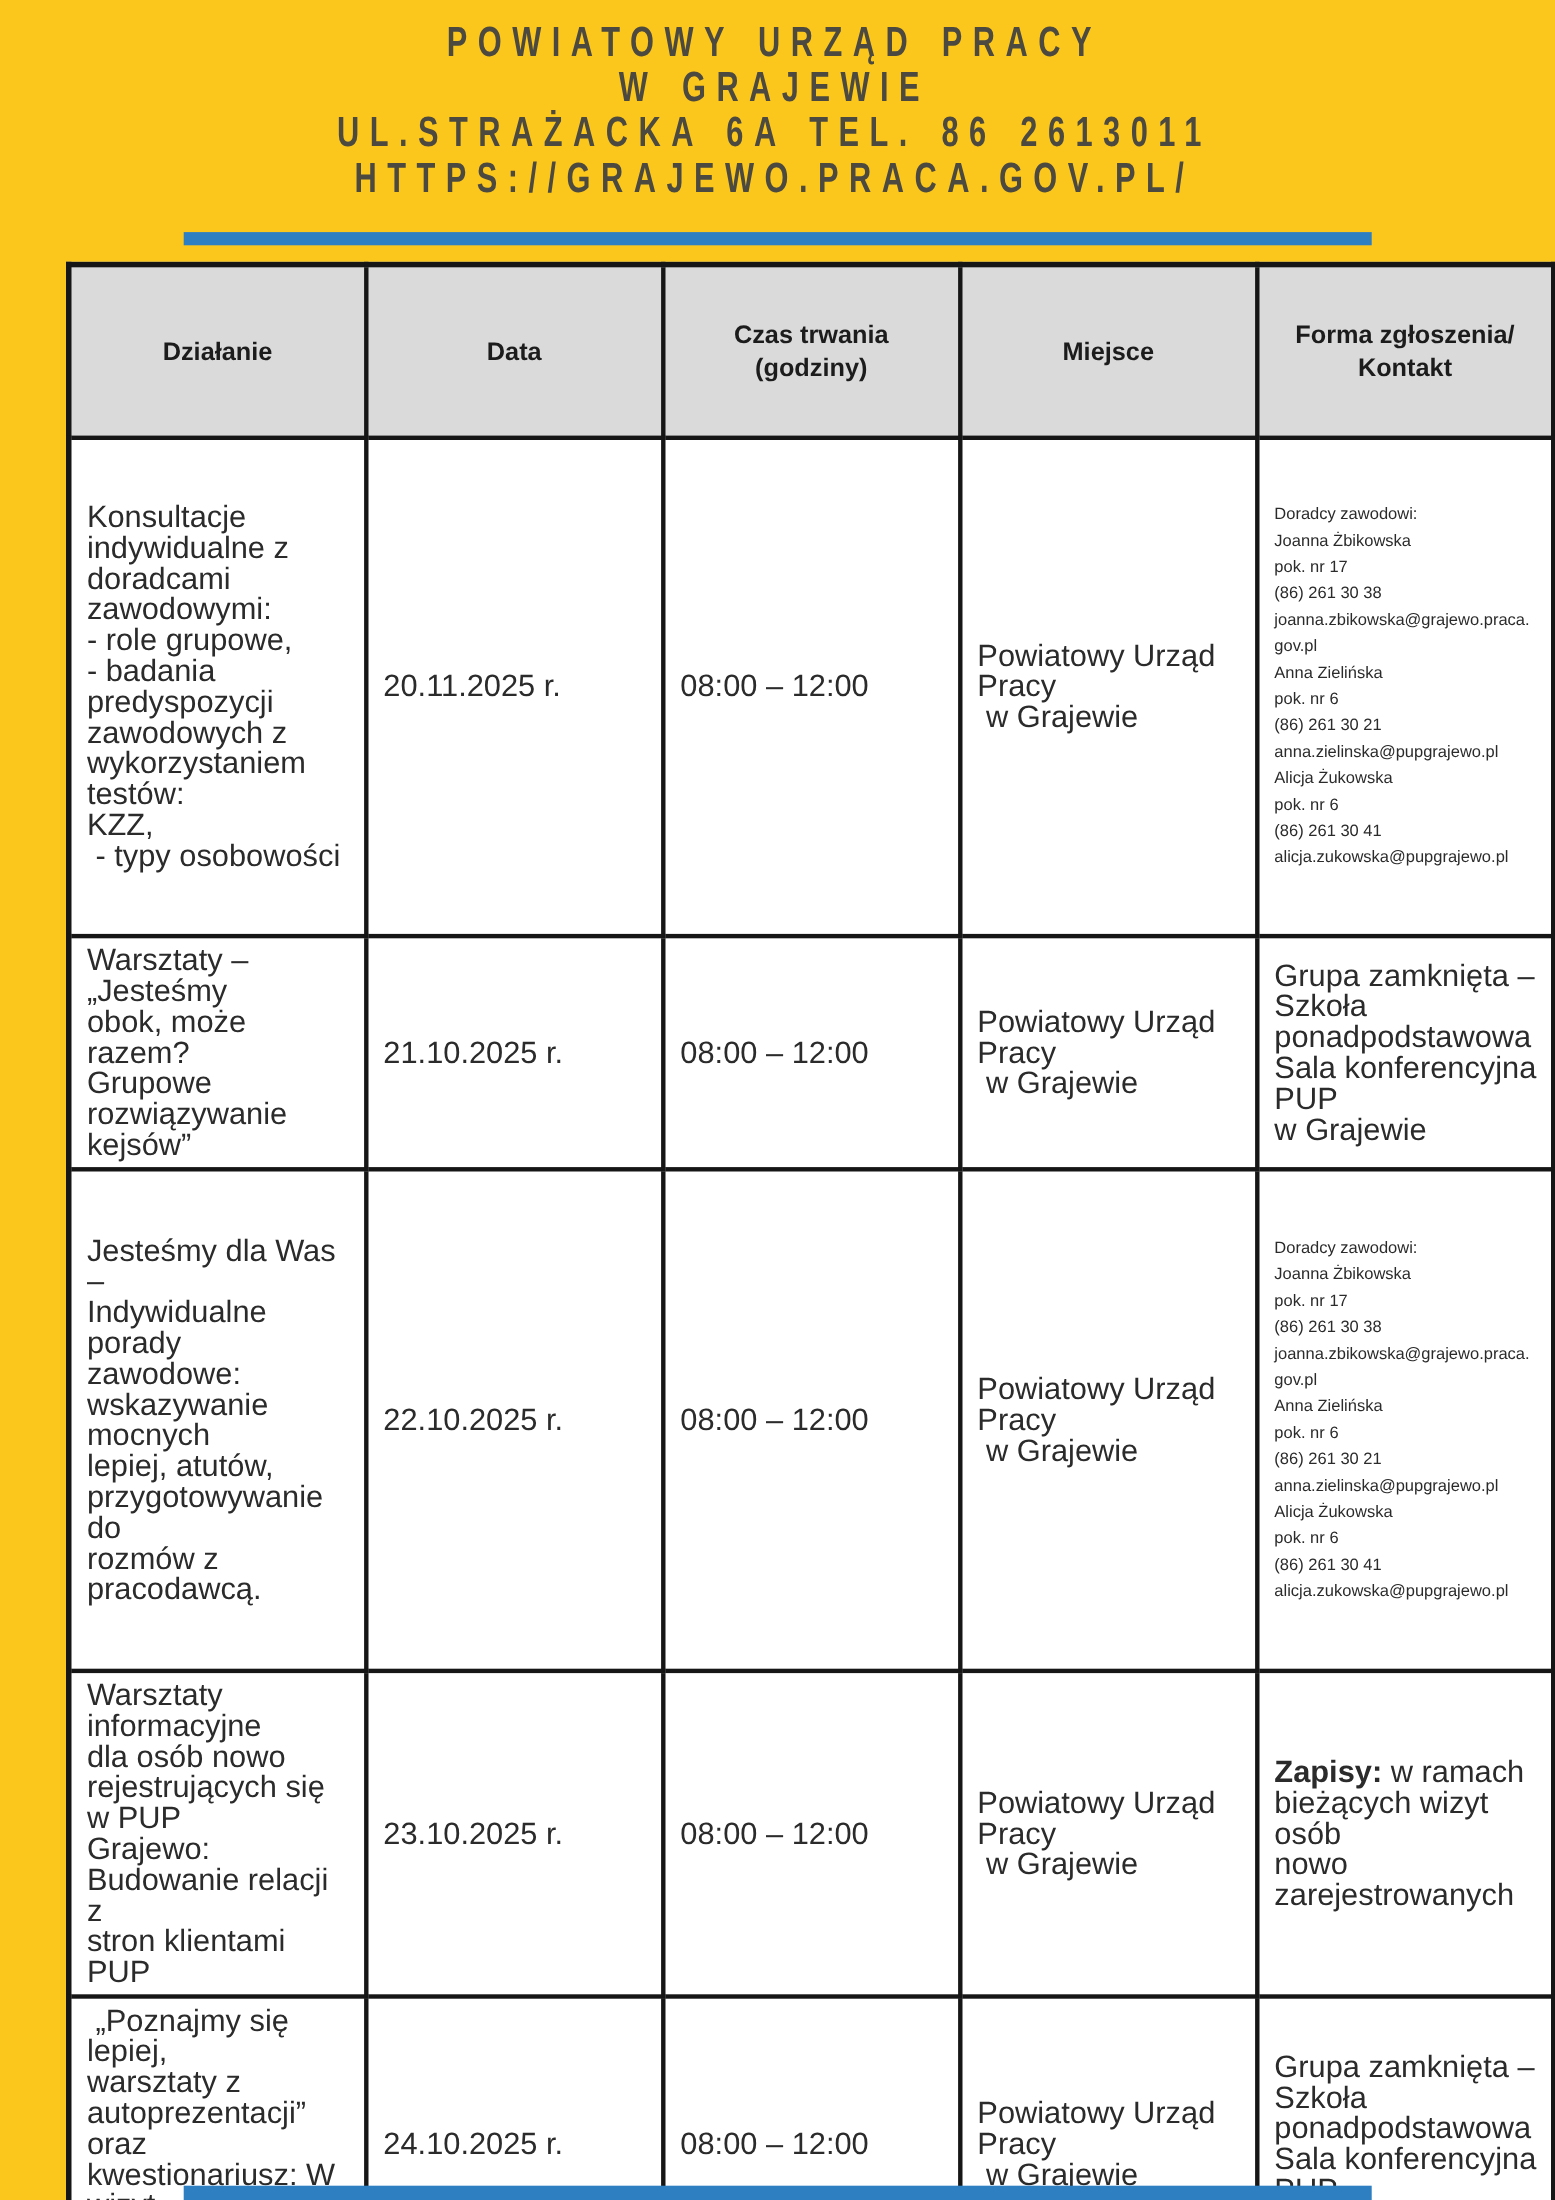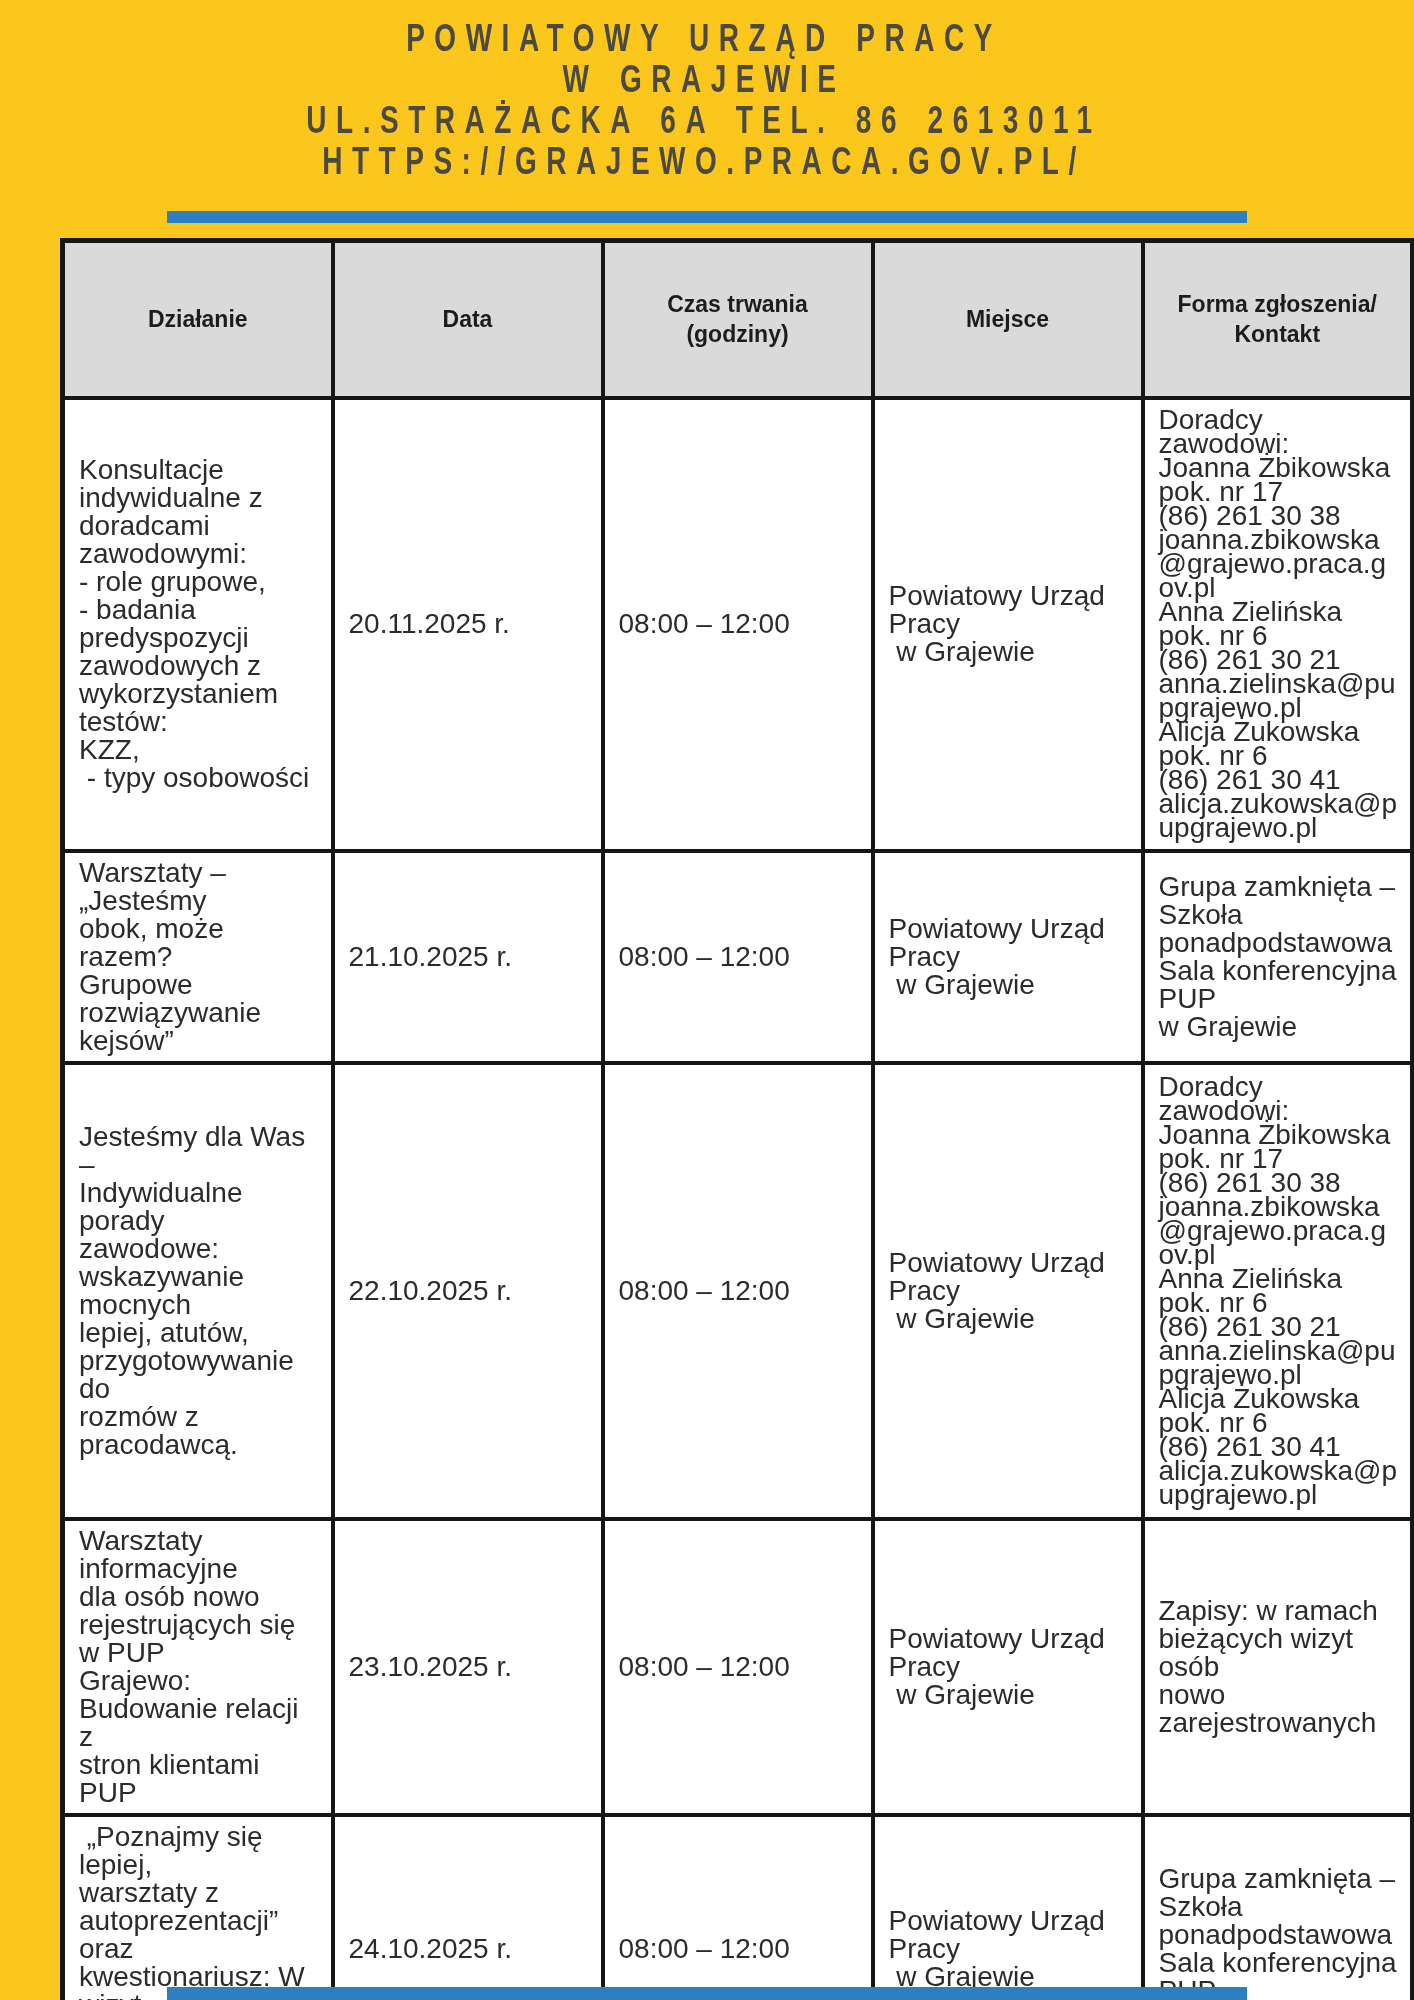--- a/index.html
+++ b/index.html
@@ -47,22 +47,22 @@
     text-align:center; color:#1c1c1c;
     white-space:pre-line;
     padding:4px 6px;
   }
   td{
     background:#ffffff;
     font-size:28px; line-height:28px;
     padding:6px 12px 6px 14px;
     text-align:left;
   }
-  td.small{font-size:28px; line-height:24px;}
-  .c-prefix{font-weight:normal;}
+  td.small{font-size:15px; line-height:24px;}
+  .c-prefix{font-weight:bold;}
   tr.hdr{height:157px;}
   tr.r0{height:453px;}
   tr.r1{height:205px;margin-top:35px;}
   tr.r2{height:456px;}
   tr.r3{height:237px;}
   tr.r4{height:210px;}
 </style>
 </head>
 <body>
 

